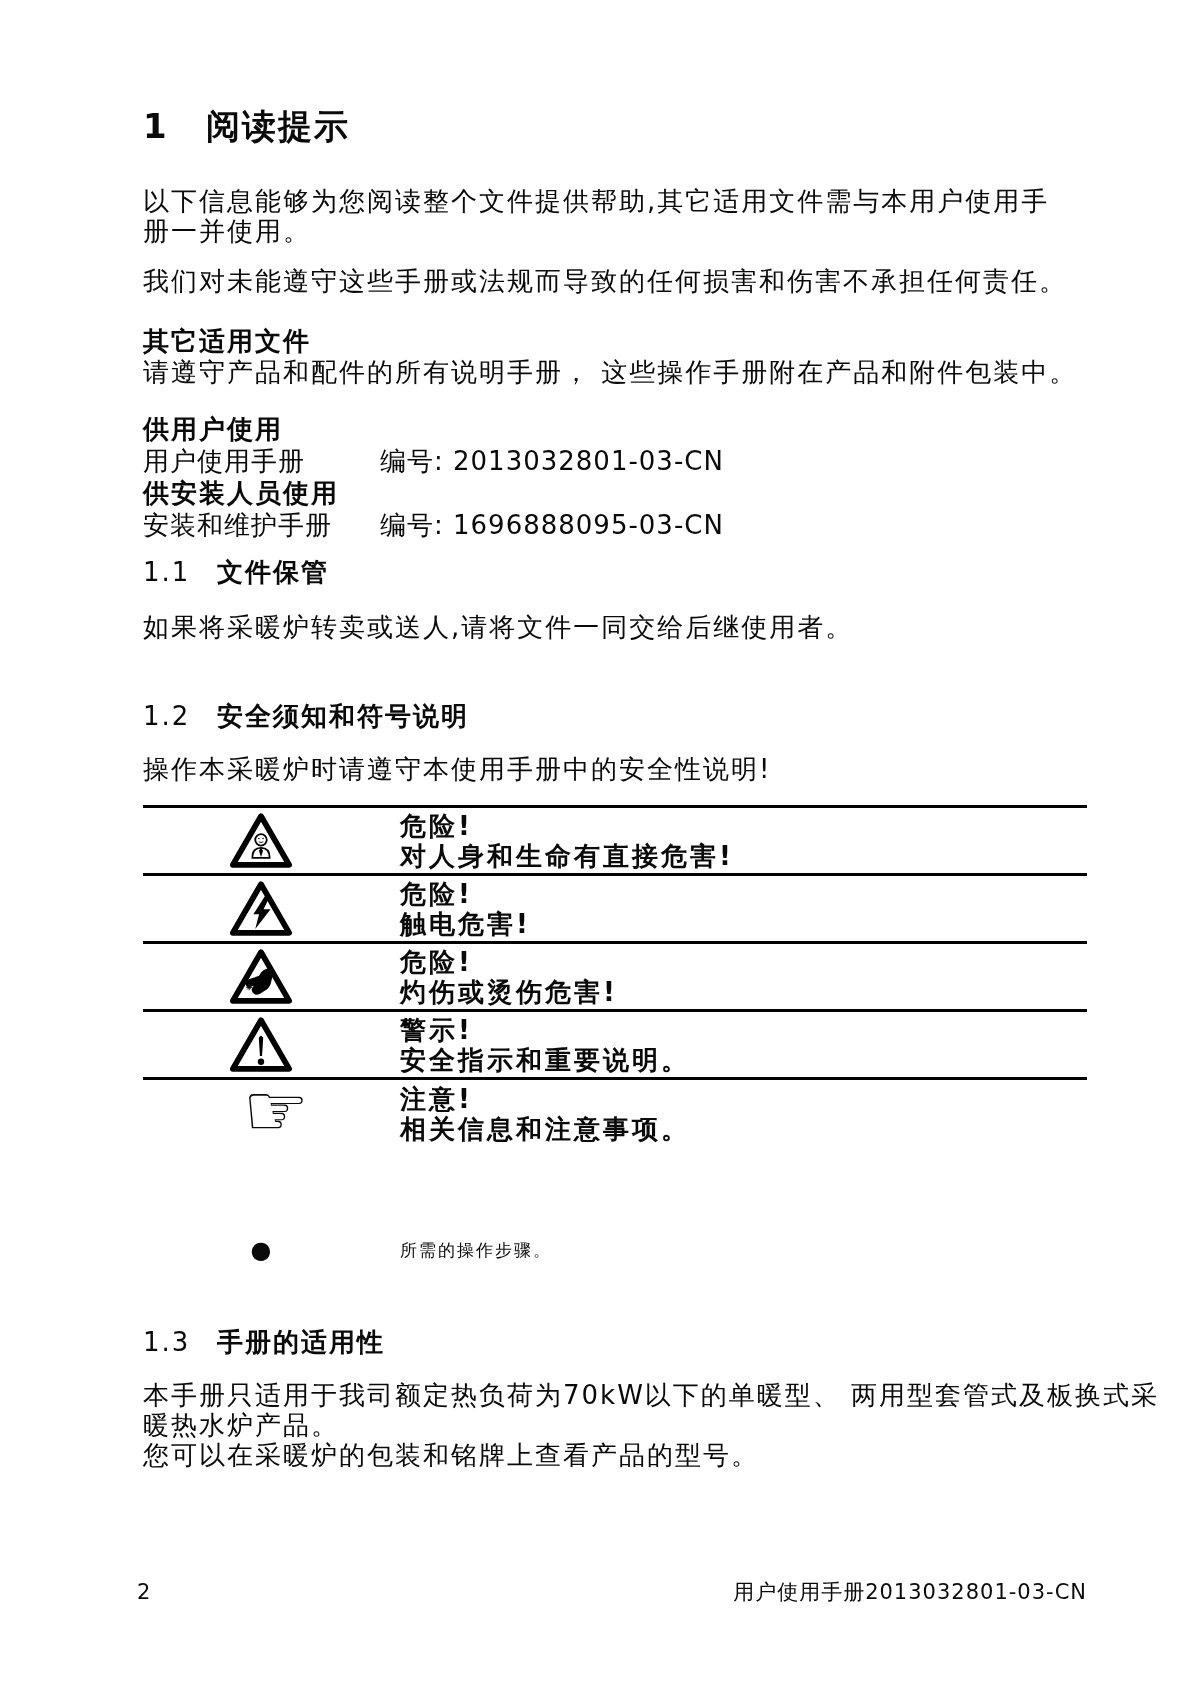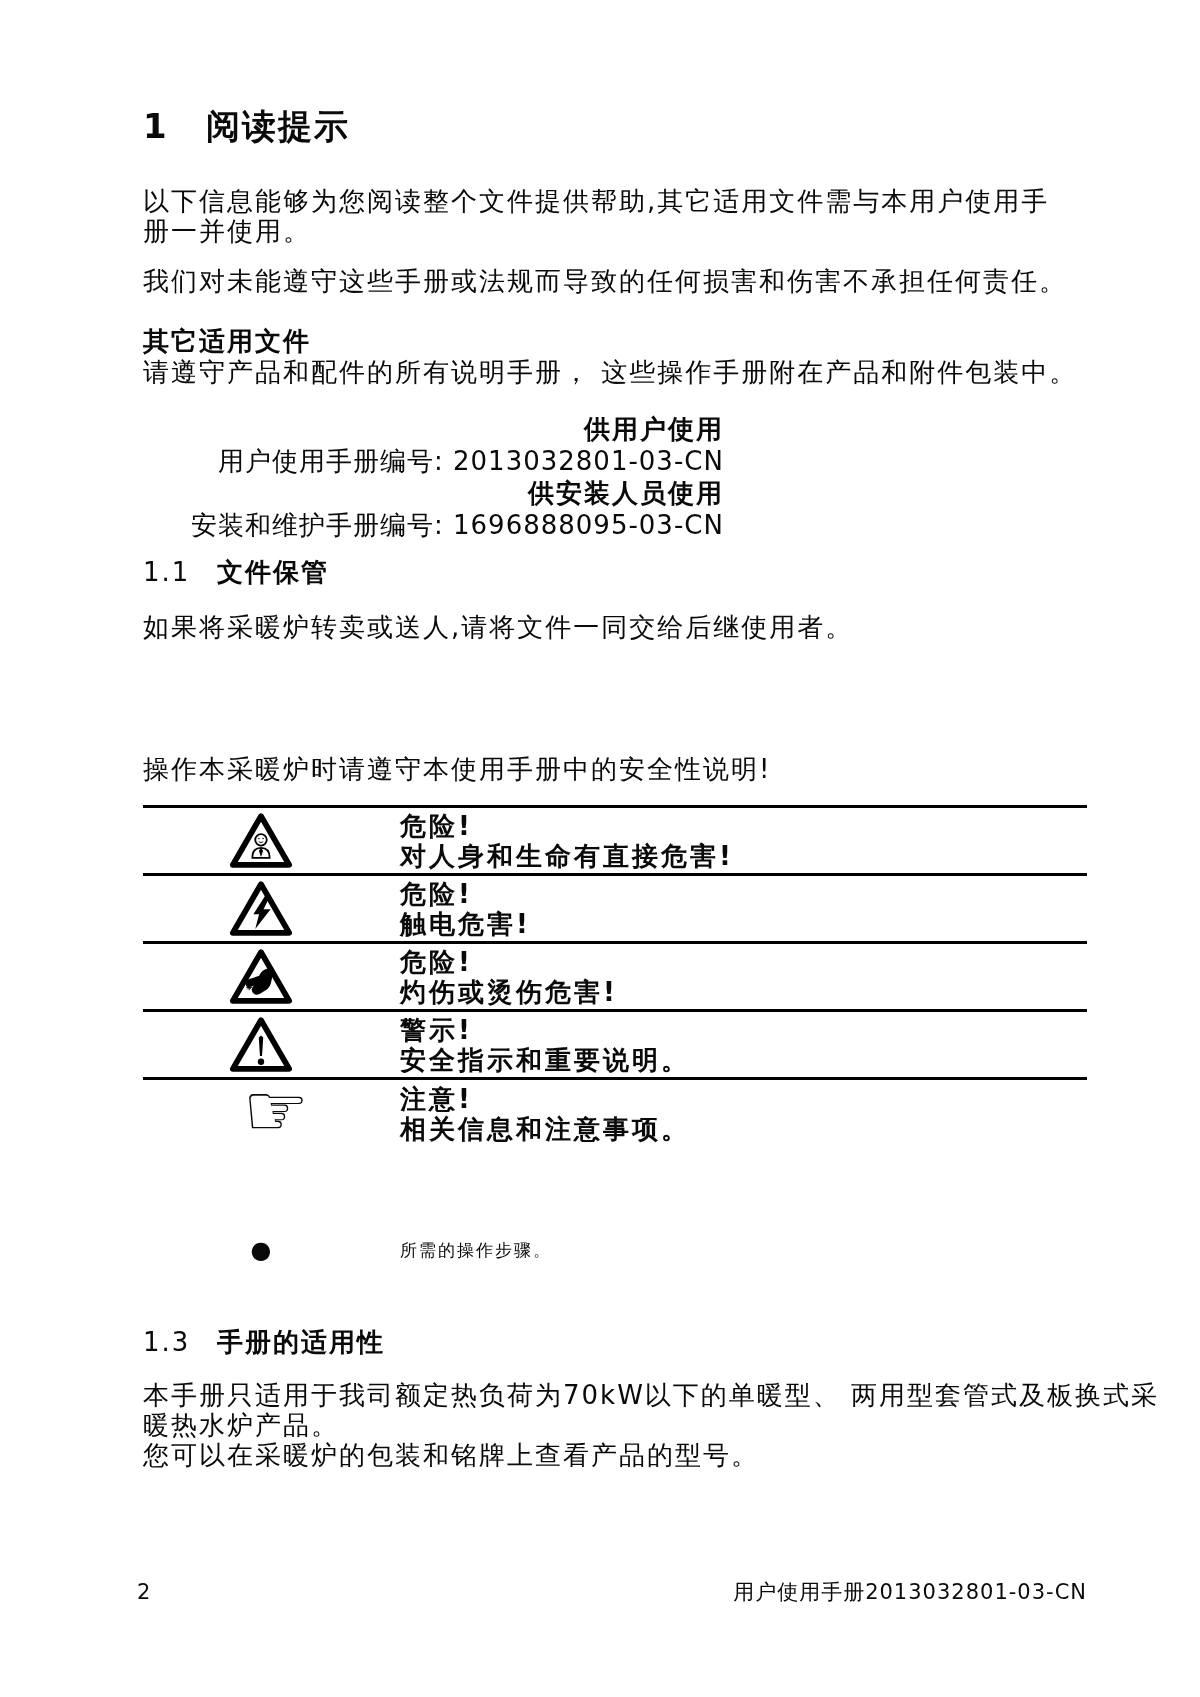--- a/index.html
+++ b/index.html
@@ -18,21 +18,21 @@
   .chapter .ch-num{width:63px;}
 
   
   .body-text{font-size:26px;letter-spacing:2px;line-height:30px;}
   .tight{line-height:31px;text-align:right;}
 
   
   .subhead{font-size:26px;font-weight:bold;letter-spacing:2px;line-height:31px;}
 
   
-  .doclist{font-size:26px;letter-spacing:1px;line-height:33px;text-align:right;}
+  .doclist{font-size:26px;letter-spacing:1px;line-height:33px;}
   .doclist .drow{display:flex;}
   .doclist .dname{width:237px;}
   .doclist .dnum{letter-spacing:1px;}
 
   
   .sec-head{display:flex;font-size:26px;font-weight:bold;letter-spacing:2px;line-height:32px;}
   .sec-head .sec-num{width:74px;font-weight:normal;}
 
   
   .warn-table{width:944px;border-top:3px solid #000;}
@@ -91,20 +91,24 @@
 
     <div class="abs sec-head" style="top:556px">
       <span class="sec-num">1.1</span>
       <span>文件保管</span>
     </div>
 
     <div class="abs body-text tight" style="top:612px">
       <div class="line">如果将采暖炉转卖或送人,请将文件一同交给后继使用者。</div>
     </div>
 
+    <div class="abs sec-head" style="top:700px">
+      <span class="sec-num">1.2</span>
+      <span>安全须知和符号说明</span>
+    </div>
 
     <div class="abs body-text" style="top:754px">
       <div class="line">操作本采暖炉时请遵守本使用手册中的安全性说明!</div>
     </div>
 
     <div class="abs warn-table" style="top:805px">
 
       <div class="warn-row">
         <div class="warn-icon">
           <svg width="64" height="57" viewBox="0 0 100 88">

